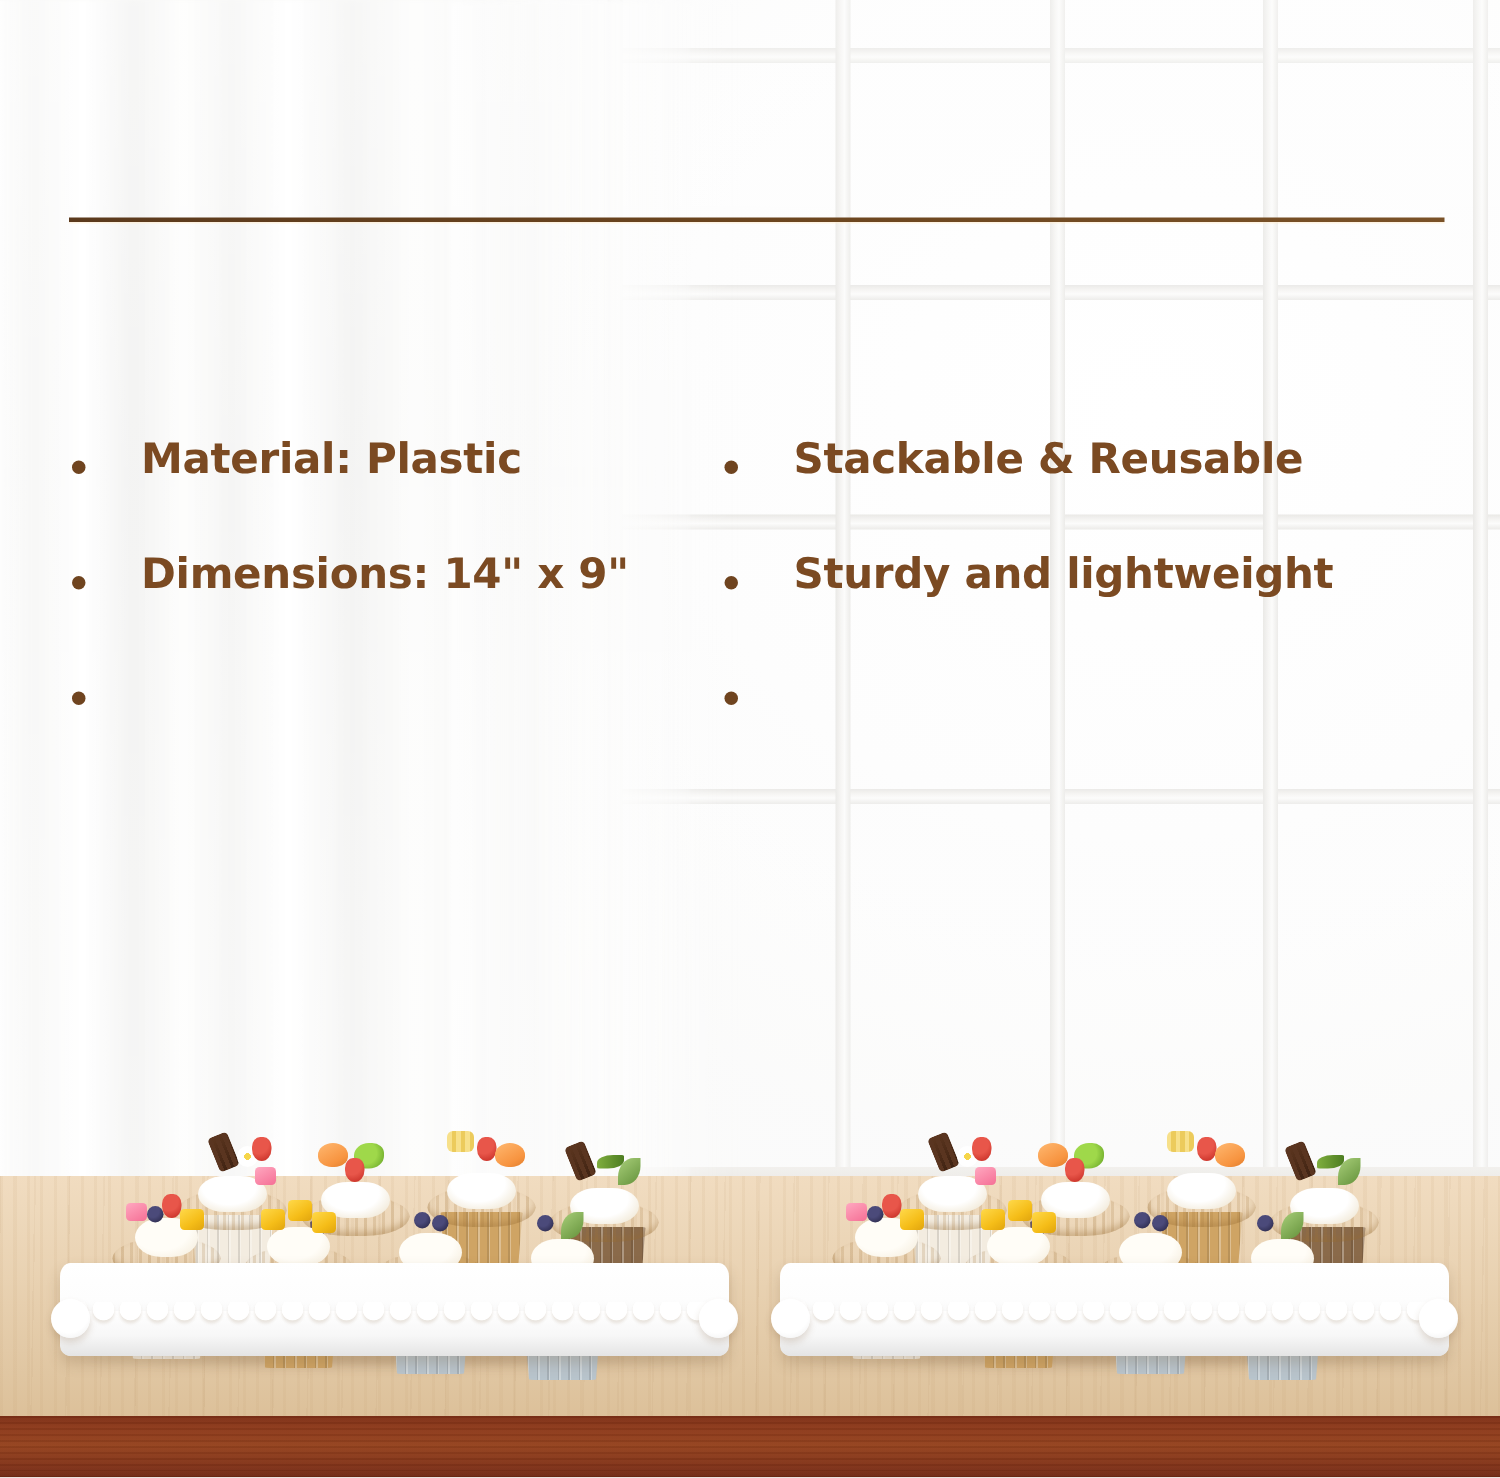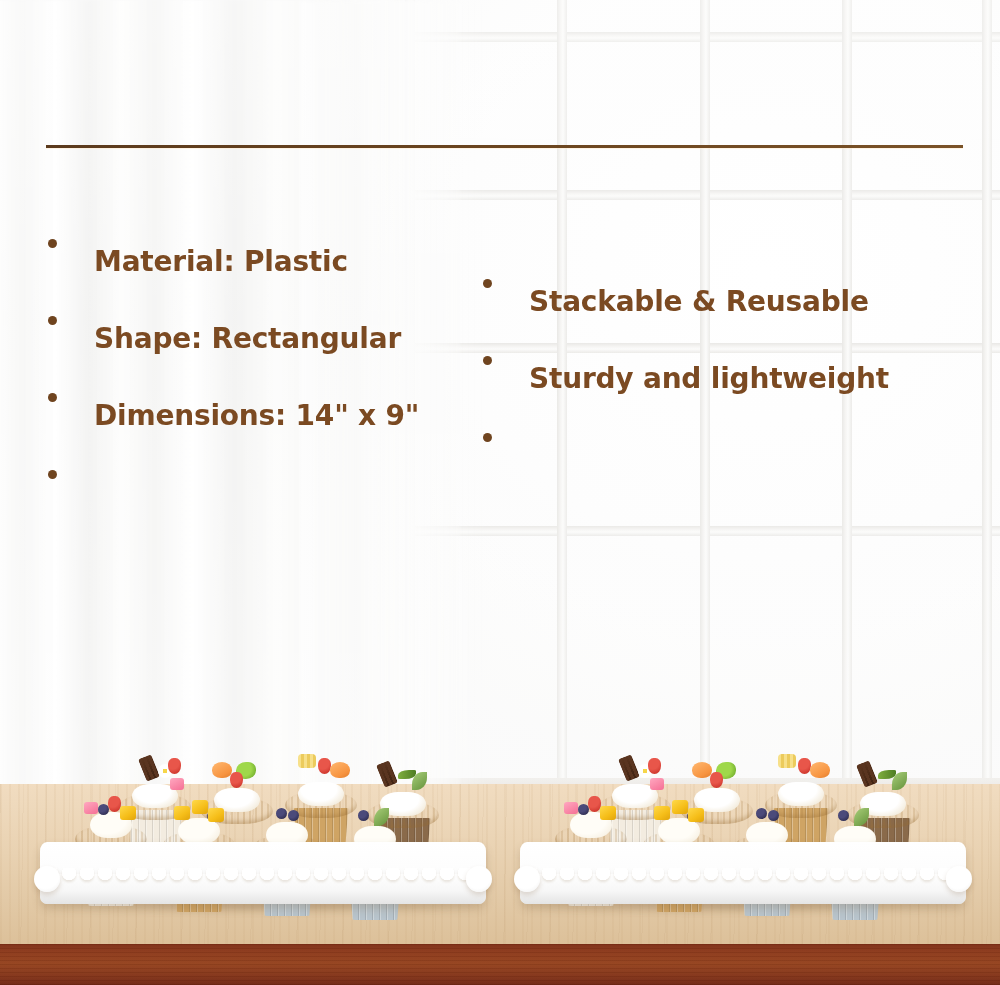--- a/index.html
+++ b/index.html
@@ -91,23 +91,23 @@
     box-shadow:0 1px 0 rgba(255,235,205,0.55);
   }
 
   
   .features{
     position:absolute;left:0;top:245px;width:1000px;height:300px;
     display:flex;
   }
   .col{flex:0 0 auto;}
   .col-left{width:470px;padding-left:48px;box-sizing:border-box;}
-  .col-right{width:480px;padding-left:13px;box-sizing:border-box;margin-top:40px;}
+  .col-right{width:480px;padding-left:13px;box-sizing:border-box;}
   .feat{
-    display:flex;align-items:flex-start;gap:0;
+    display:flex;align-items:flex-end;gap:0;
     height:77px;
   }
   .feat .bdot{
     flex:0 0 auto;width:9px;height:9px;border-radius:50%;
     background:#6f441f;margin-right:37px;position:relative;top:-6px;
   }
   .feat .ftext{
     font-family:"DejaVu Sans", sans-serif;
     font-weight:bold;
     font-size:28px;
@@ -279,24 +279,20 @@
 
   <div class="features">
 
     <div class="col col-left">
       <div class="feat">
         <span class="bdot"></span>
         <span class="ftext">Material: Plastic</span>
       </div>
       <div class="feat">
         <span class="bdot"></span>
-        <span class="ftext">Shape: Rectangular</span>
-      </div>
-      <div class="feat">
-        <span class="bdot"></span>
         <span class="ftext">Dimensions: 14" x 9"</span>
       </div>
       <div class="feat">
         <span class="bdot"></span>
       </div>
     </div>
 
     <div class="col col-right">
       <div class="feat">
         <span class="bdot"></span>

